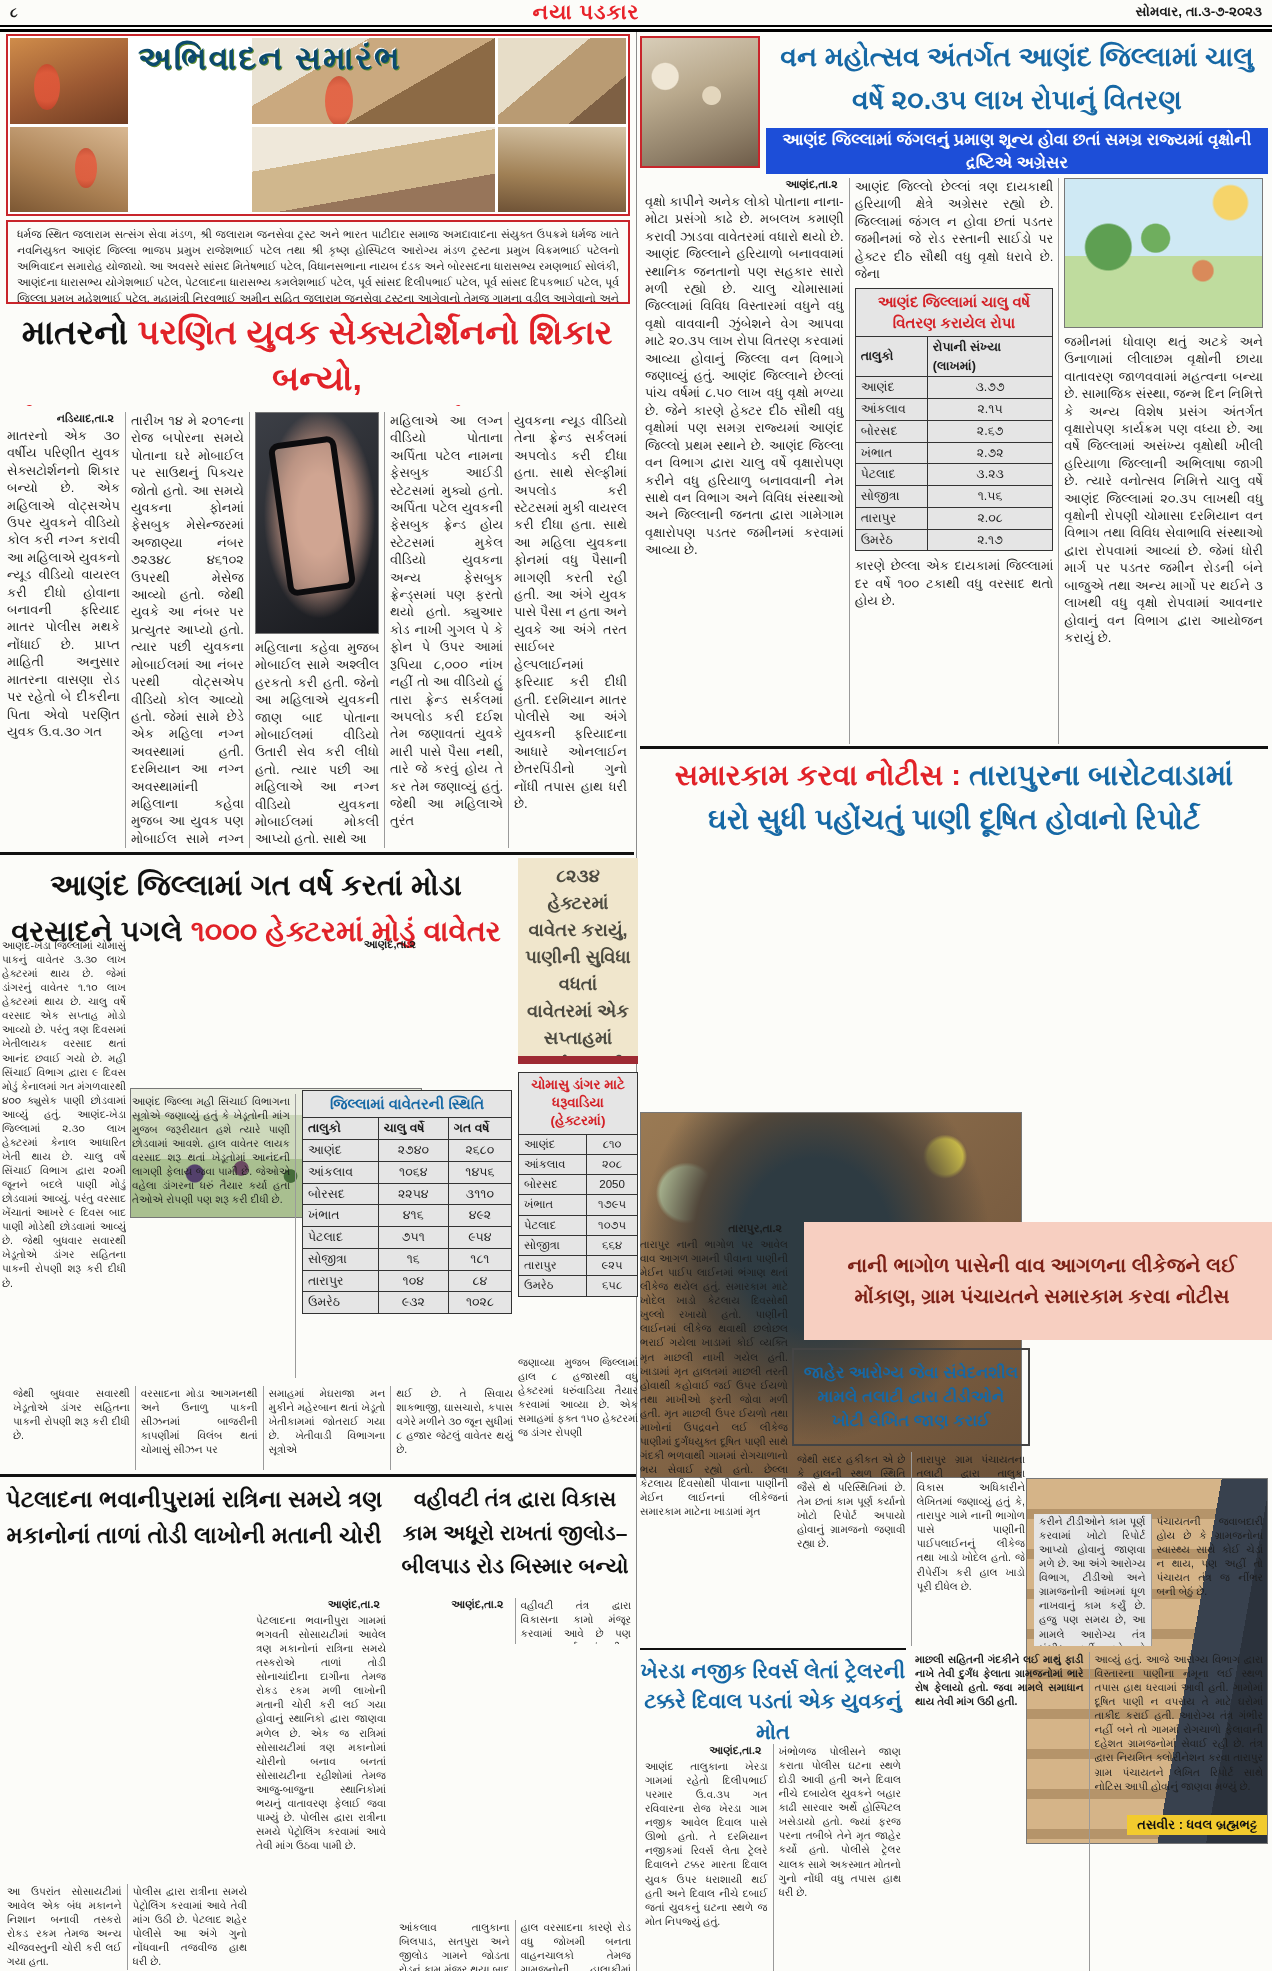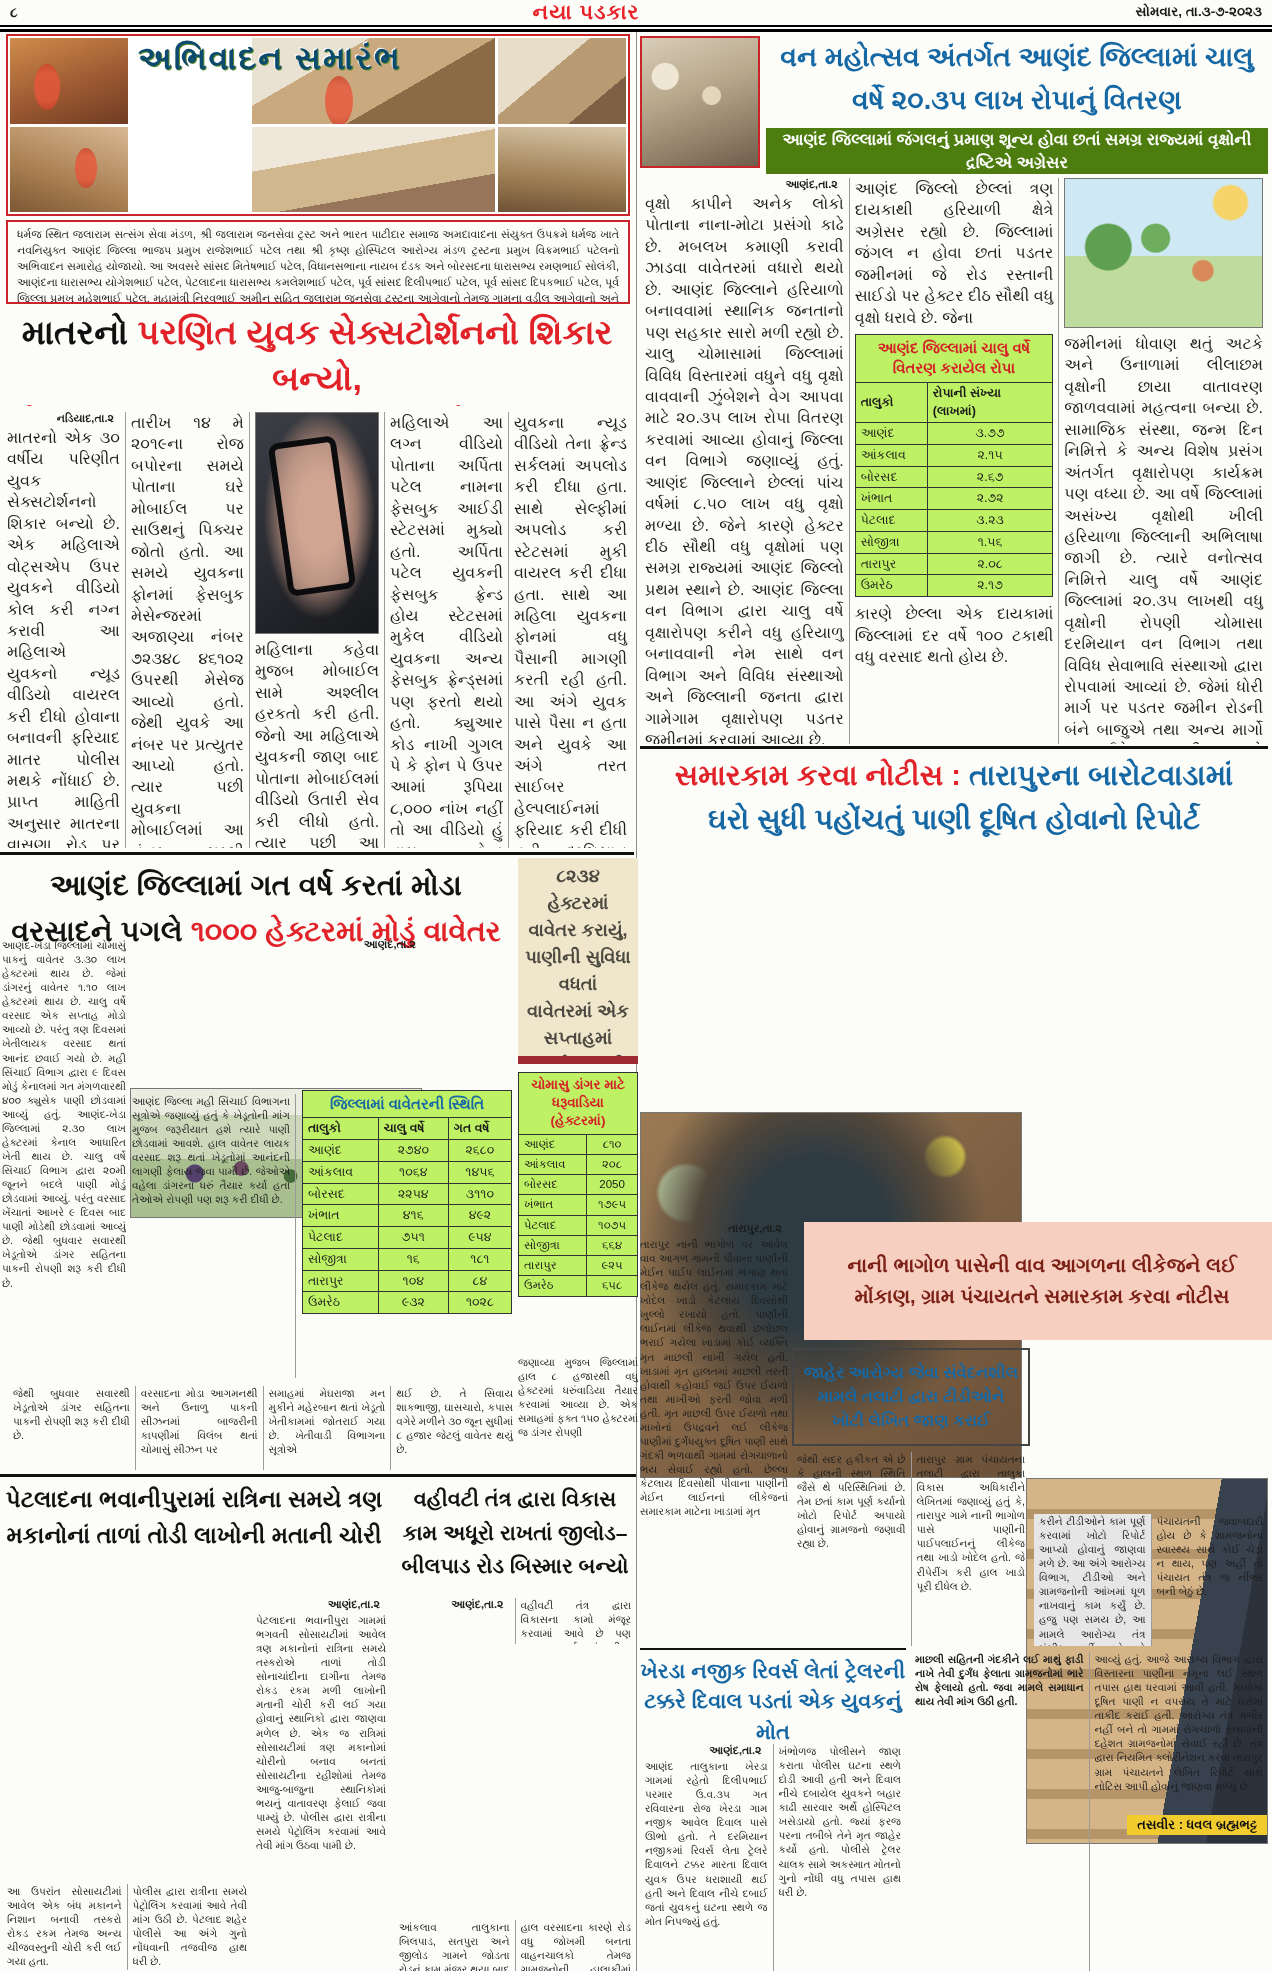--- a/index.html
+++ b/index.html
@@ -10,44 +10,44 @@
   .clip{overflow:hidden}
   
   .mast{position:absolute;left:0;top:0;width:100%;height:24px;display:flex;align-items:center;padding:0 10px}
   .mast .pageno{font-size:14px;font-weight:bold;width:120px}
   .mast .mtitle{flex:1;text-align:center;font-size:21px;font-weight:800;color:#e8232a;letter-spacing:1px}
   .mast .mdate{width:220px;text-align:right;font-size:13.5px;font-weight:bold}
   .mast-rule{position:absolute;left:0;top:25px;width:100%;height:7px;border-top:2px solid #000;border-bottom:3px solid #000}
   .vrule{border-left:1px solid #8b8b8b;width:0}
   .hline{border-top:3px solid #111;height:0}
   
-  .body-text{font-size:16px;line-height:1.34;text-align:justify;color:#1d1d1d}
+  .body-text{font-size:13px;line-height:1.34;text-align:justify;color:#1d1d1d}
   .small{font-size:10.5px}
   .dateline{font-weight:bold;font-size:11px;text-align:right;padding:0 6px 2px 0}
   .cols{display:flex;height:100%}
   .cols>div{flex:1;padding:0 5px;overflow:hidden}
   .cols>div+div{border-left:1px solid #9a9a9a}
   
   .hl{font-weight:800;text-align:center}
   .blue{color:#1668a5}.red{color:#e12228}.blk{color:#111}
-  .subbar{background:#4d7c0f;color:#fff;font-weight:bold;font-size:16.5px;text-align:center;
+  .subbar{background:#1d4ed8;color:#fff;font-weight:bold;font-size:16.5px;text-align:center;
           display:flex;align-items:center;justify-content:center;line-height:1.4;padding:2px 12px}
   
   .cap-box{border:2px solid #c8252b;padding:5px 9px;font-size:11px;line-height:1.45;text-align:justify}
   .beige{background:#f0e6cc;text-align:center;font-weight:bold;font-size:18px;line-height:1.5;
          color:#4c4a40;padding:8px 6px;display:flex;align-items:center;justify-content:center}
   .beige-bar{background:#9e2a33;height:8px}
   .pink{background:#f7cfc1;color:#7c2016;font-weight:800;font-size:20px;line-height:1.55;
         text-align:center;display:flex;align-items:center;justify-content:center;padding:6px 18px}
   .credit{position:absolute;right:0;bottom:8px;background:#f2cb2e;color:#111;font-weight:bold;
           font-size:13px;padding:2px 10px}
   .grey-col{background:#e6e6e6}
   .hl-box{border:2px solid #444;padding:6px 6px;display:flex;align-items:center;justify-content:center}
   
-  table{border-collapse:collapse;width:100%;background:#bef264}
+  table{border-collapse:collapse;width:100%;background:#e5e5e5}
   table,th,td{border:1px solid #333}
   th,td{padding:1px 5px;font-size:12.5px;line-height:1.5}
   td.num{text-align:center}
   .tbl-title{font-weight:800;text-align:center;font-size:15px;line-height:1.35;padding:3px 4px}
   .t-red .tbl-title{color:#d42127}
   .t-blue .tbl-title{color:#1668a5}
   th{font-weight:bold;text-align:left}
   
   .photo{position:relative;overflow:hidden;border:1px solid #777}
   .redframe{border:2px solid #c8252b}

